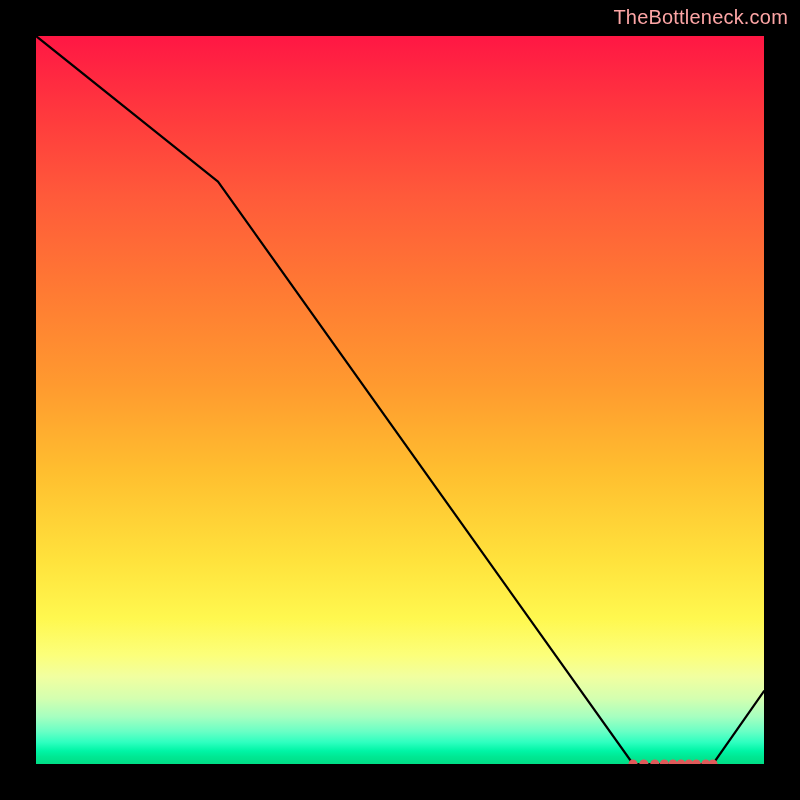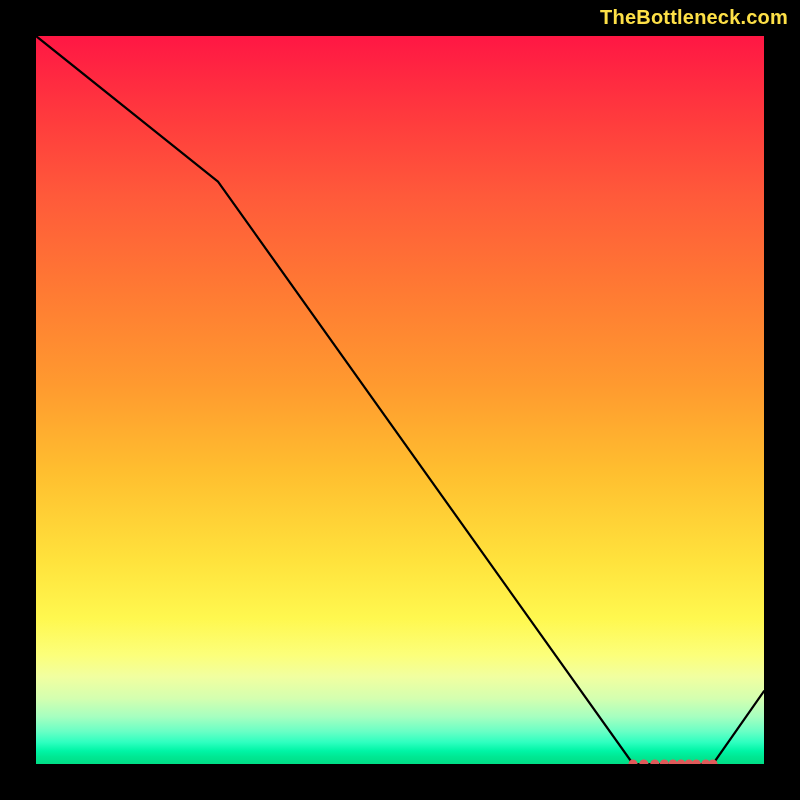--- a/index.html
+++ b/index.html
@@ -14,23 +14,23 @@
   .frame {
     position: relative;
     width: 800px;
     height: 800px;
     background: #000;
   }
   .attribution {
     position: absolute;
     top: 6px;
     right: 12px;
-    color: #fde047;
+    color: #fca5a5;
     font-size: 20px;
-    font-weight: 700;
+    font-weight: 400;
     letter-spacing: 0.2px;
   }
   .plot-area {
     position: absolute;
     left: 36px;
     top: 36px;
     width: 728px;
     height: 728px;
     background: linear-gradient(to bottom,
       #ff1744 0%,

